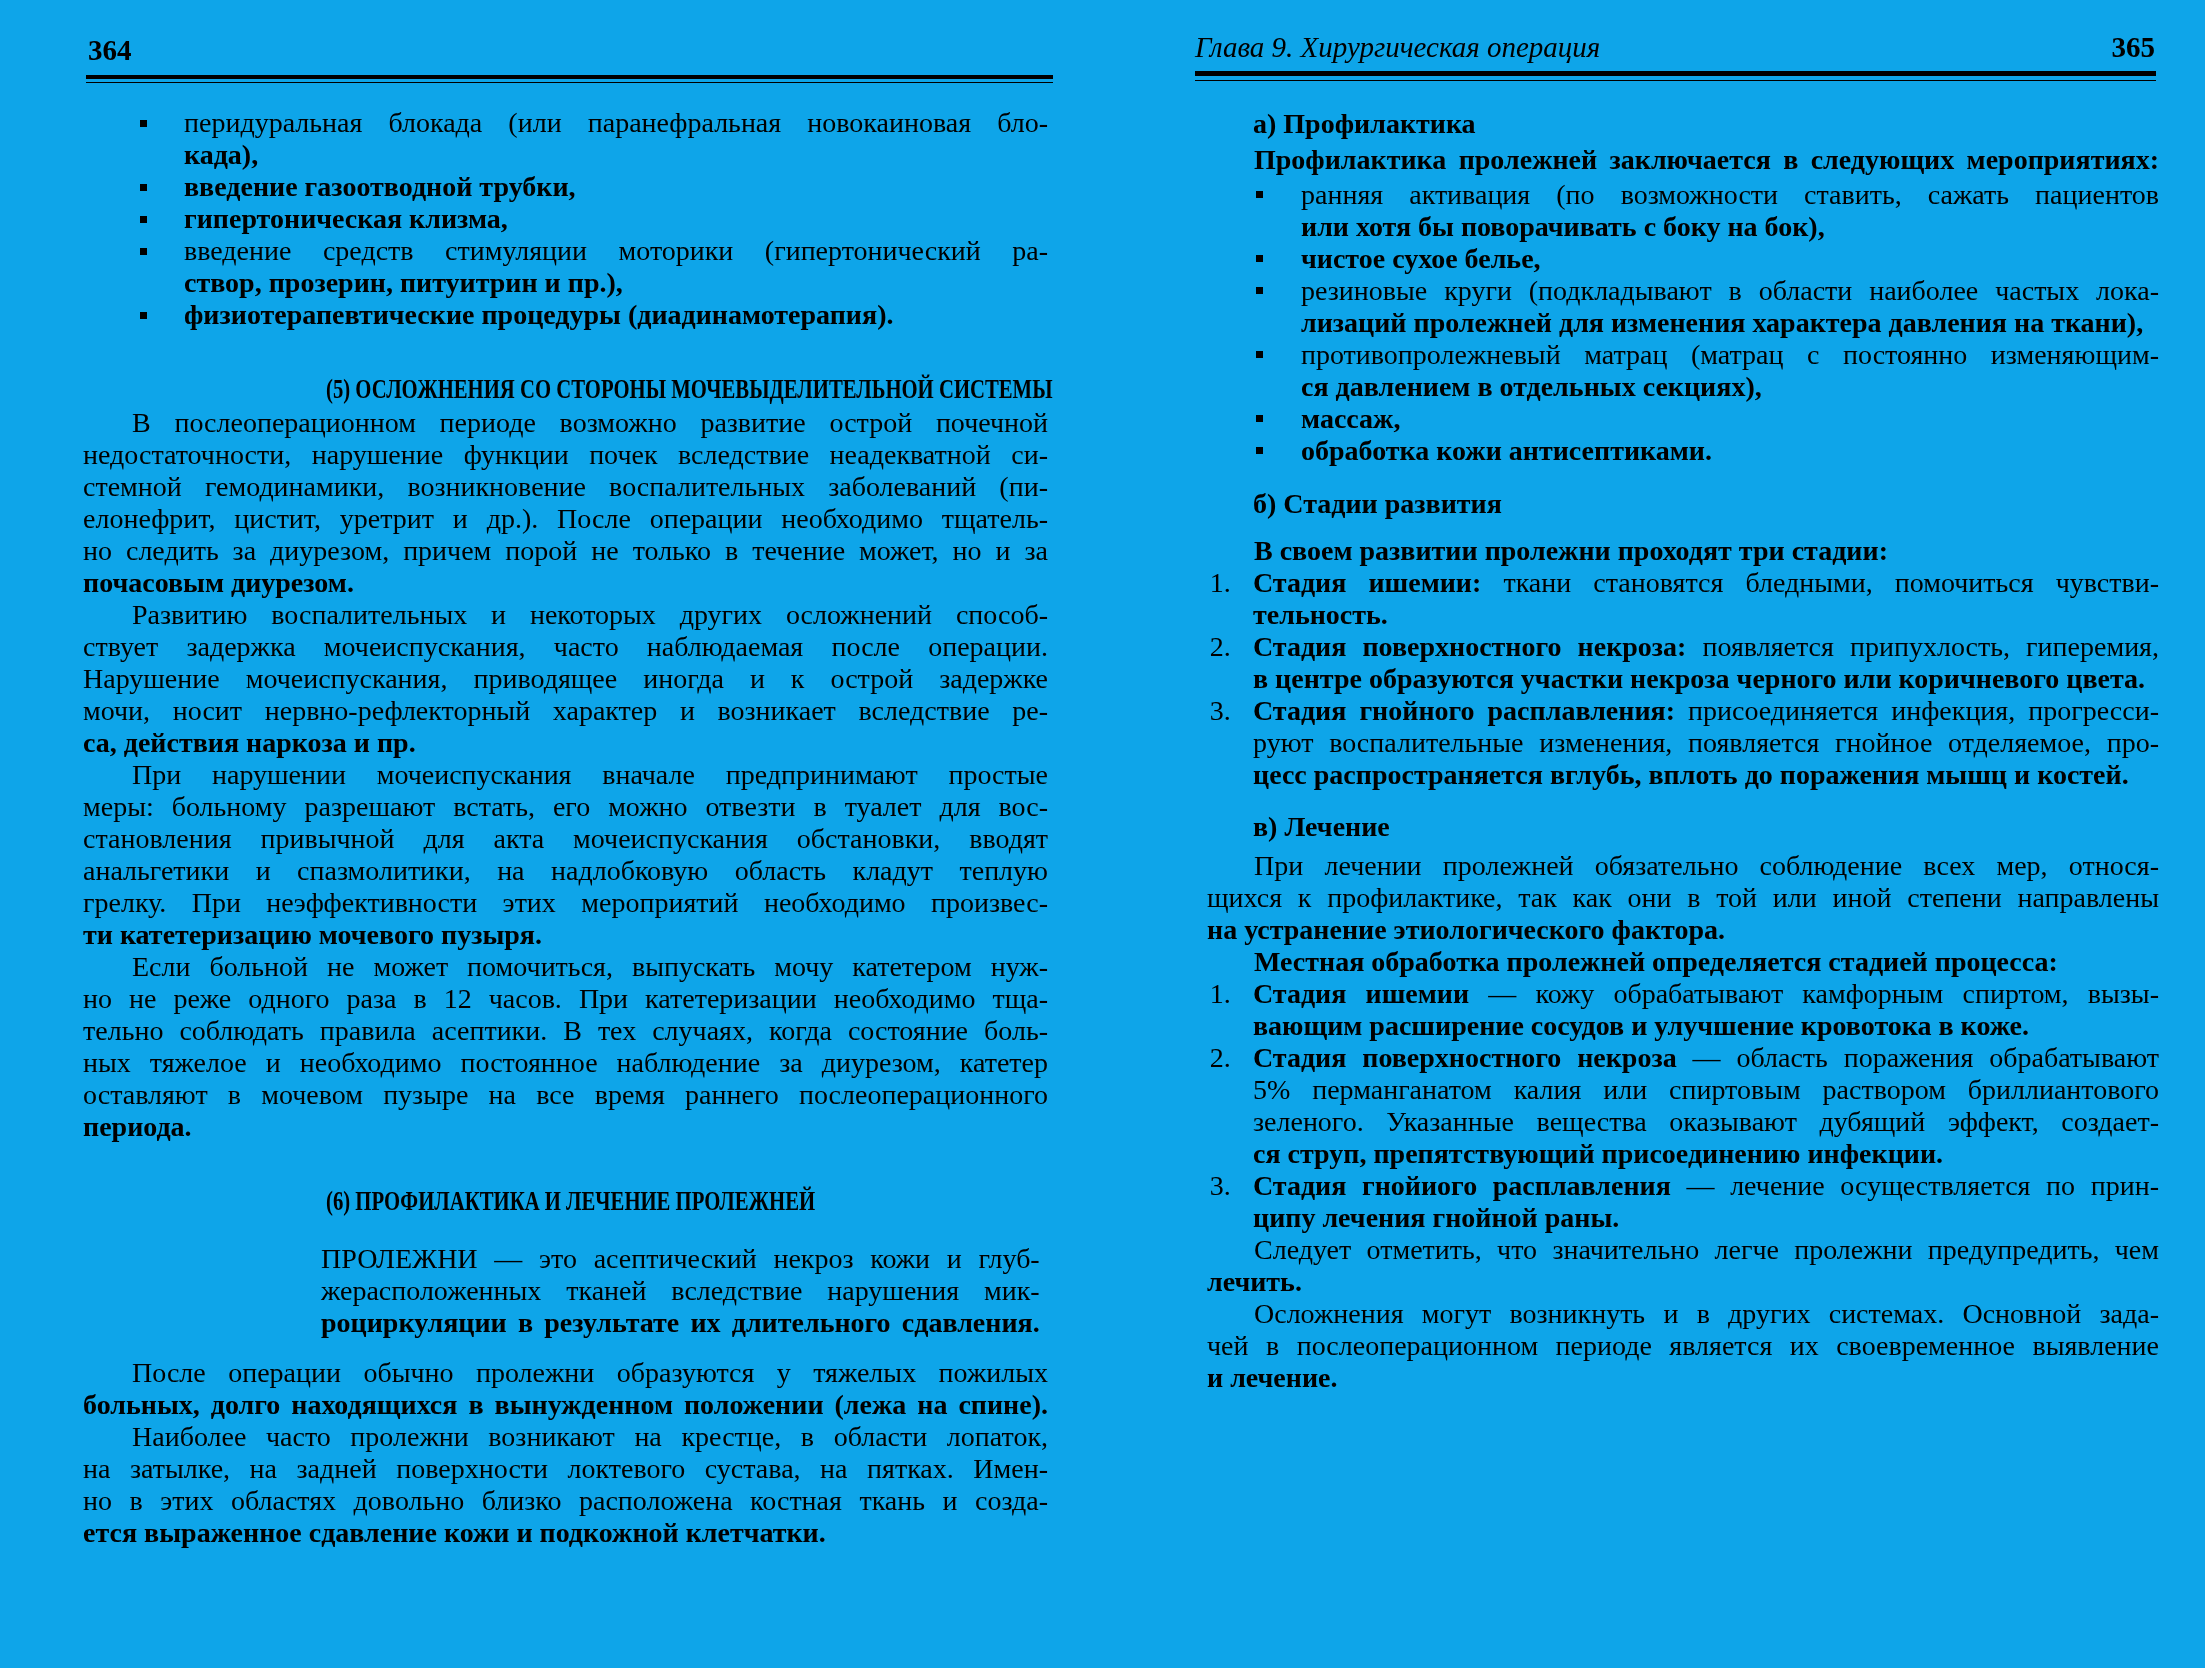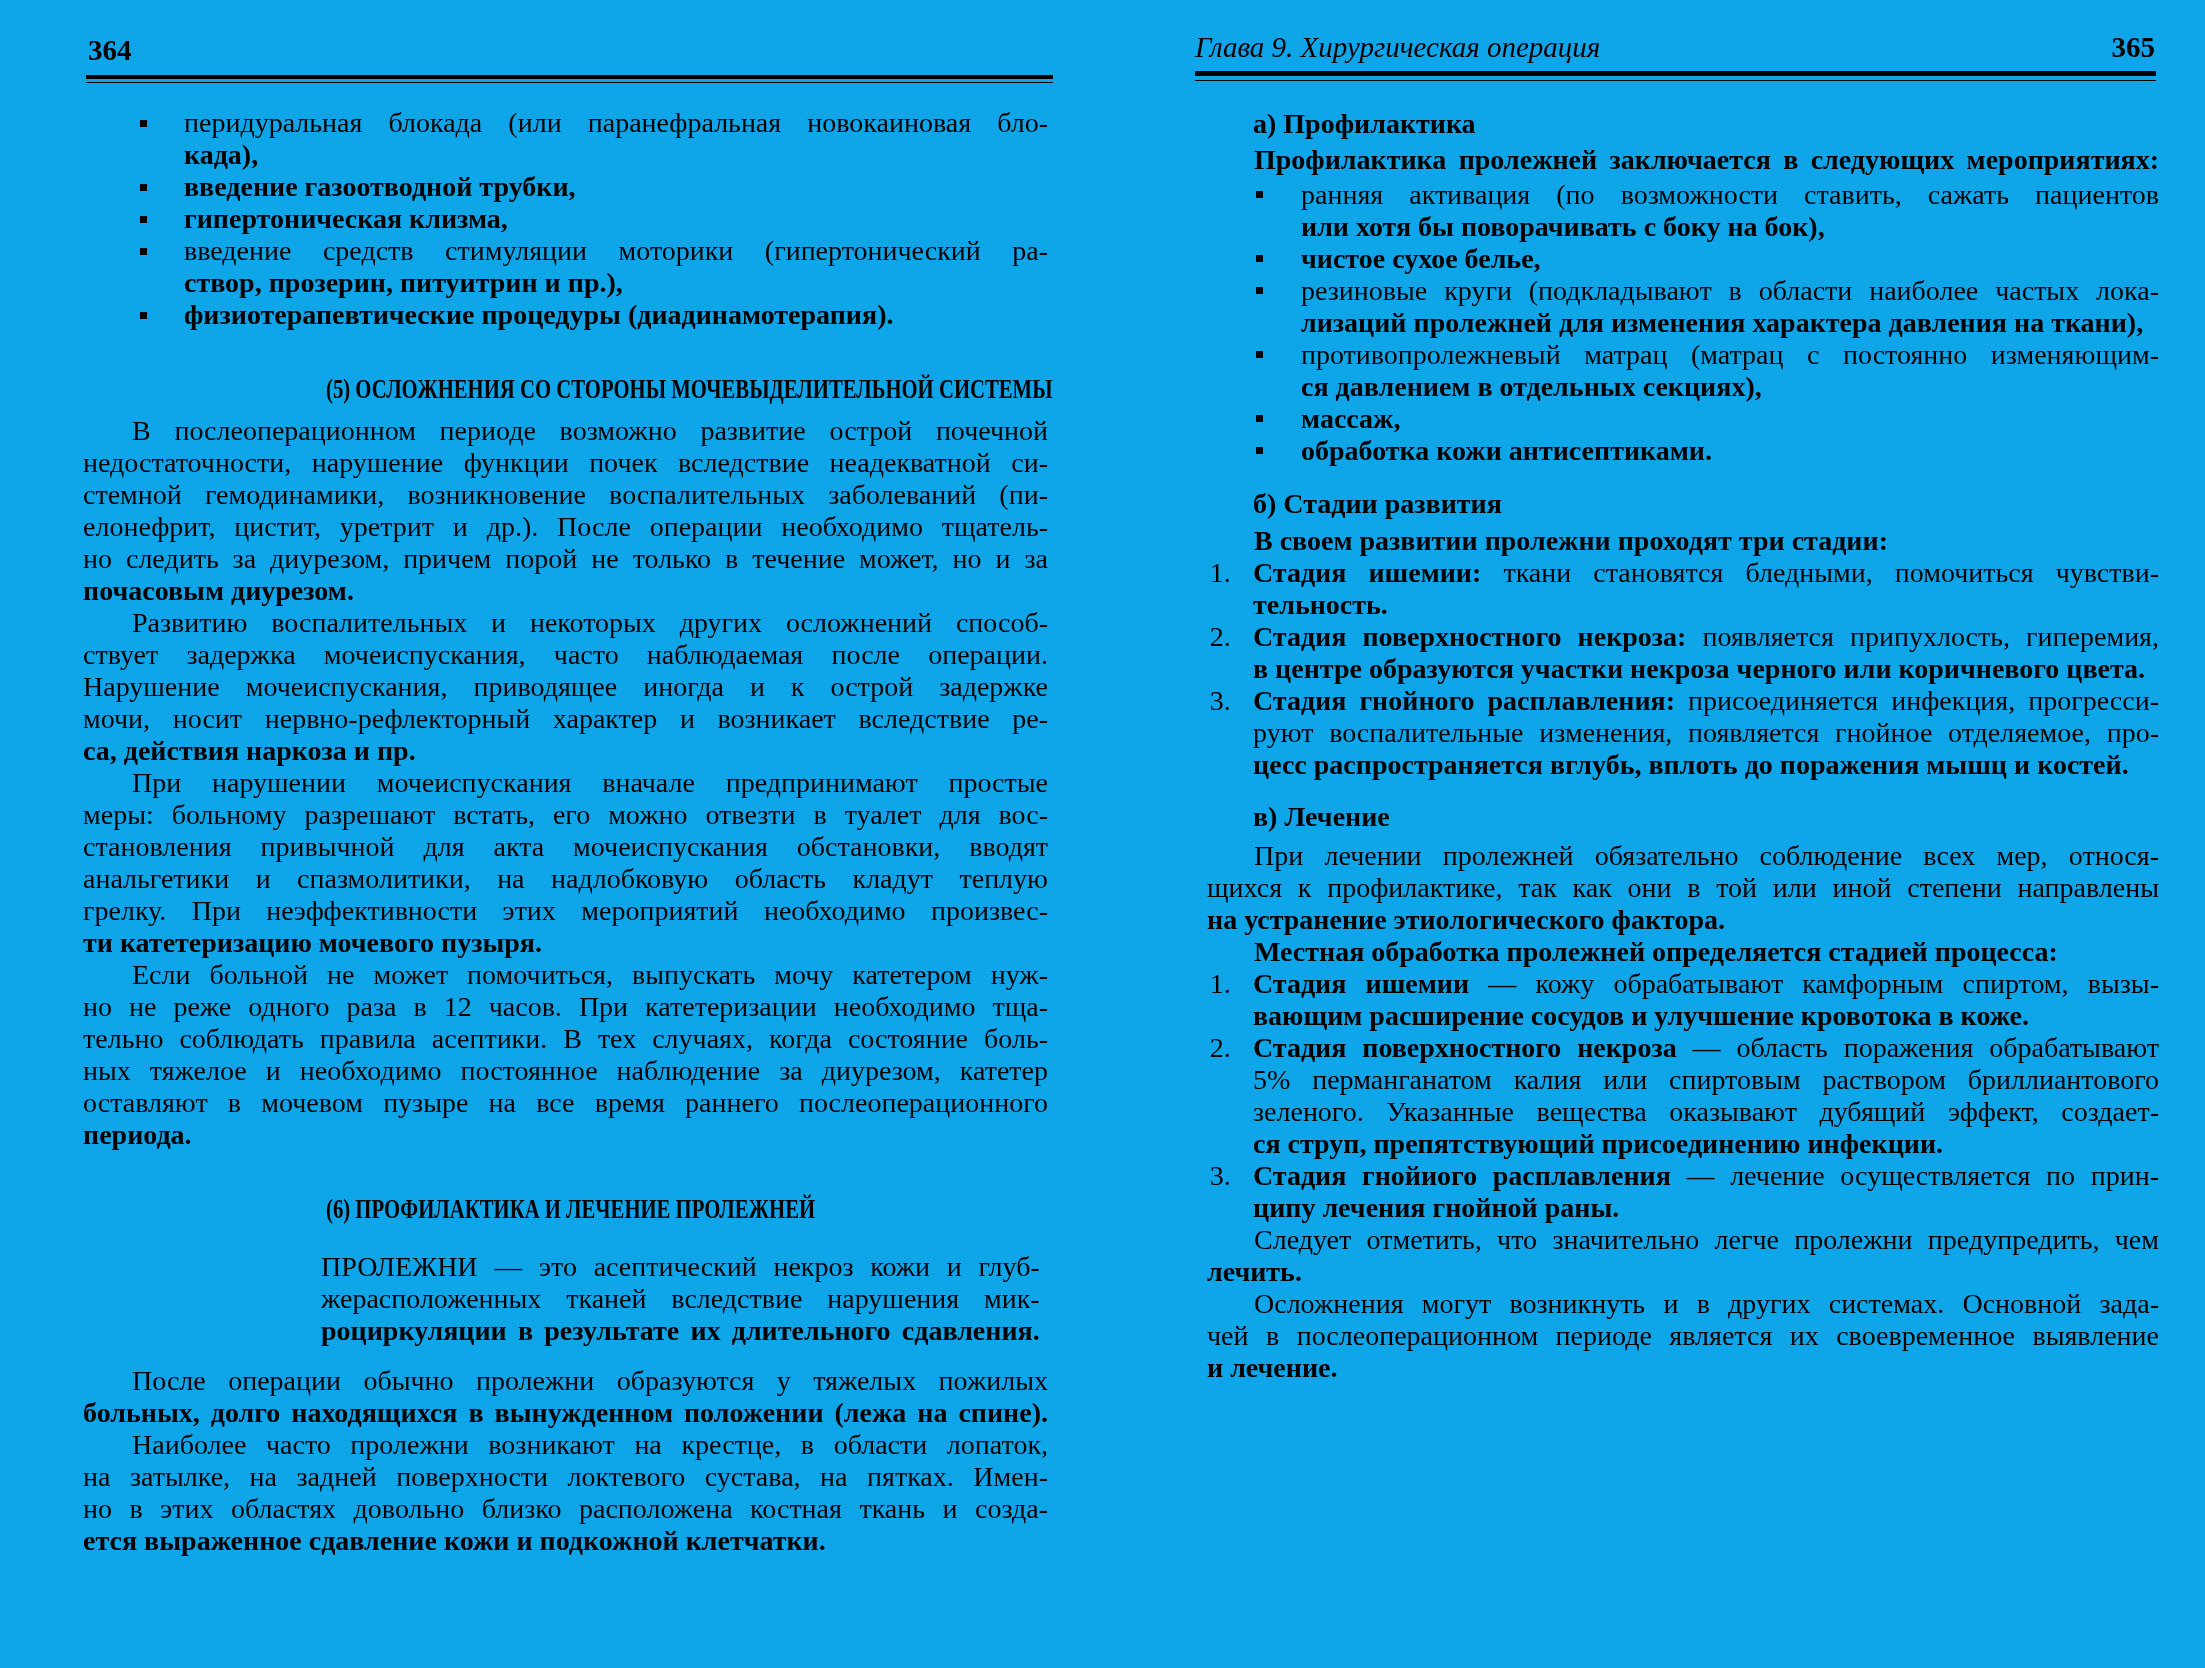--- a/index.html
+++ b/index.html
@@ -99,31 +99,31 @@
       transform-origin: left center;
     }
     .subheading .line { padding-left: 46px; font-weight: bold; }
 
     
     .definition { padding-left: 238px; padding-right: 8.3px; }
     .definition .line.last { text-align-last: justify; }
 
     
     #L1 { margin-top: 42px; }
-    #L2 { margin-top: 10px; }
+    #L2 { margin-top: 2px; }
     #L6 { margin-top: 42px; }
     #L7 { margin-top: 26px; }
     #L8 { margin-top: 18px; }
     #L8 .line.last { text-align-last: justify; }
 
     #R1 { margin-top: 4.2px; }
     #R1 .line.last { text-align-last: justify; }
     #R2 { margin-top: 2.8px; }
     #R3 { margin-top: 21.5px; }
-    #R4 { margin-top: 5px; }
+    #R4 { margin-top: 15px; }
     #R6 { margin-top: 19.4px; }
     #R7 { margin-top: 7px; }
   </style>
 </head>
 <body>
 
 <div class="spread">
 
   <div class="page left">
     <div id="pnum-left" class="pnum">364</div>

